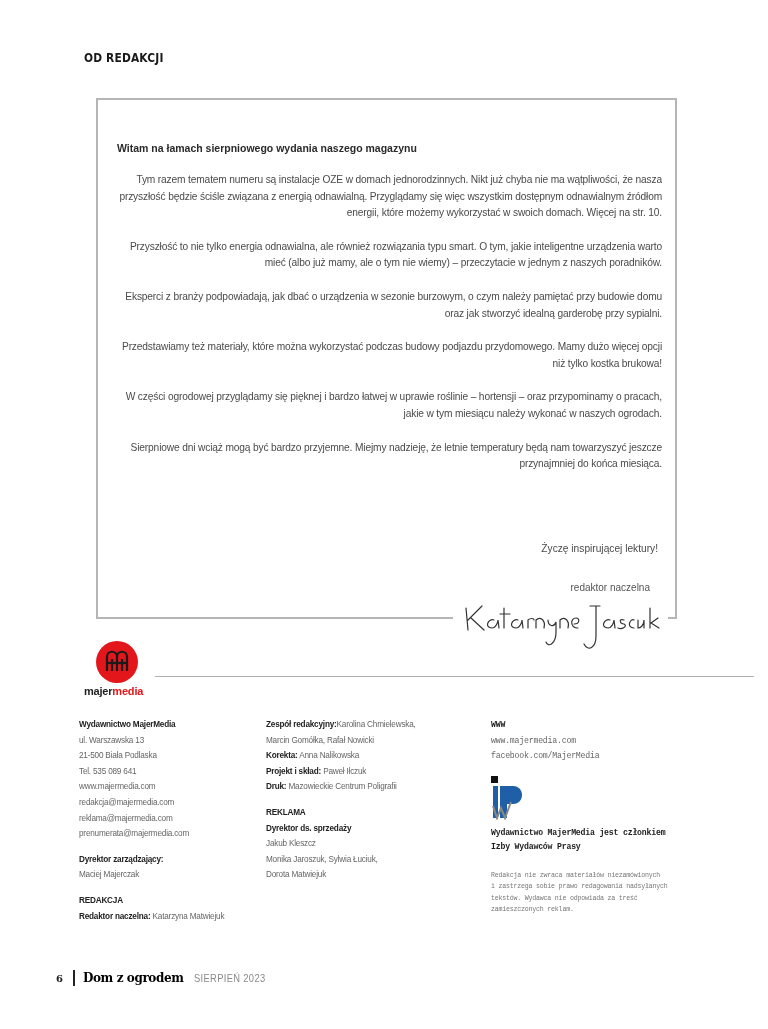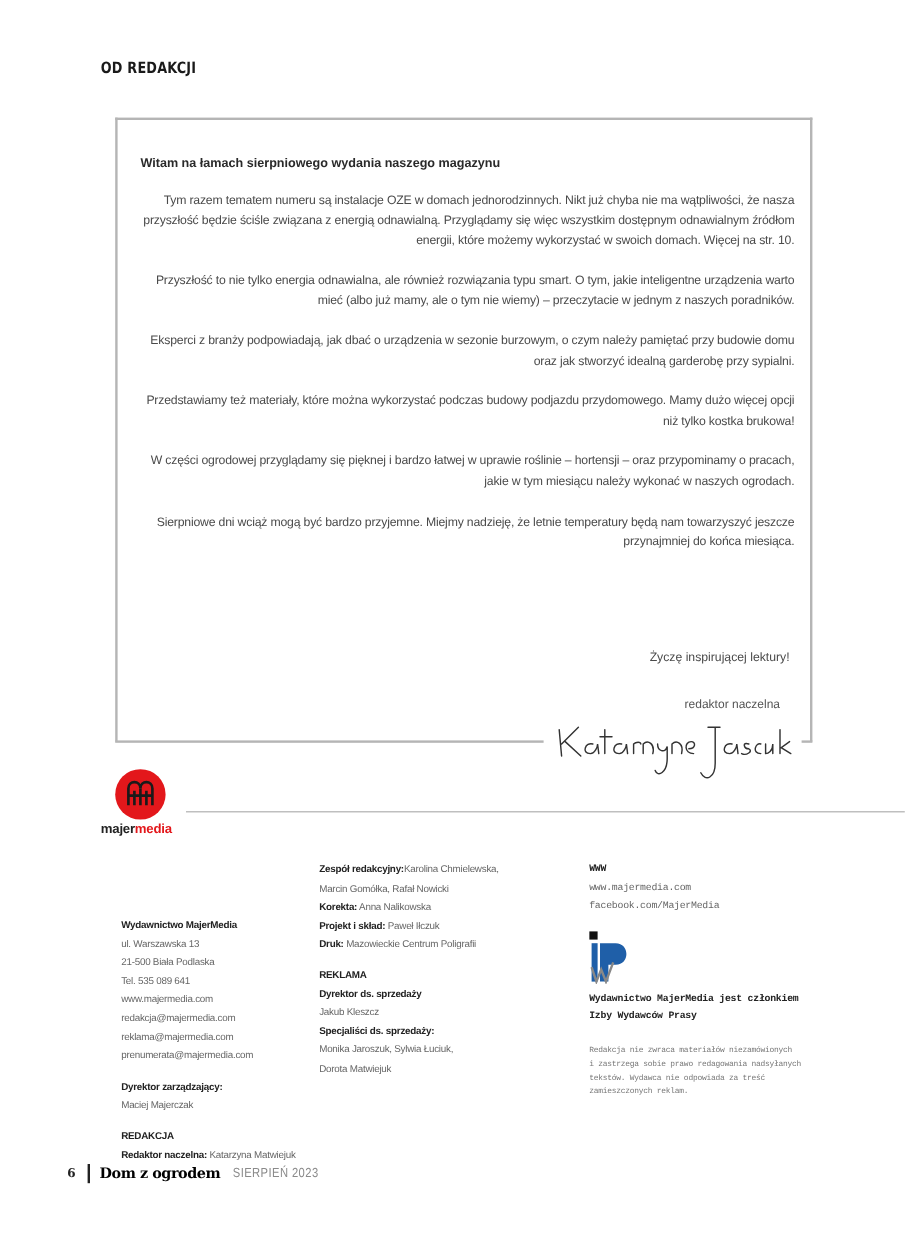--- a/index.html
+++ b/index.html
@@ -6,36 +6,36 @@
   body { width: 768px; height: 1029px; position: relative; overflow: hidden;
          font-family: "Liberation Sans", sans-serif; color: #3a3a3a; }
   .section-label { position: absolute; left: 84px; top: 50px; font-family: "DejaVu Sans", sans-serif;
                    font-weight: bold; font-size: 13px; letter-spacing: 0.2px; color: #1a1a1a;
                    transform: scaleX(0.82); transform-origin: left center; }
   .letter-box { position: absolute; left: 96px; top: 98px; width: 581px; height: 520px;
                 border: 2px solid #b5b5b5; border-bottom: none; box-sizing: border-box; }
   .box-bottom-left { position: absolute; left: 96px; top: 617px; width: 357px; height: 2px; background: #b5b5b5; }
   .box-bottom-right { position: absolute; left: 668px; top: 617px; width: 9px; height: 2px; background: #b5b5b5; }
   .letter-content { position: absolute; left: 117px; top: 126px; width: 545px; }
-  .letter-title { font-weight: bold; font-size: 10.5px; color: #2a2a2a; margin: 4px 0 18px 0; }
+  .letter-title { font-weight: bold; font-size: 10.5px; color: #2a2a2a; margin: 16px 0 18px 0; }
   .letter-para { font-size: 10.2px; line-height: 16.6px; color: #4a4a4a; margin: 0 0 17px 0; letter-spacing: -0.15px; text-align: right; }
   .closing { position: absolute; right: 110px; top: 543px; font-size: 10.2px; color: #4a4a4a; }
   .editor-role { position: absolute; right: 118px; top: 582px; font-size: 10px; color: #555; }
   .signature { position: absolute; left: 462px; top: 596px; width: 210px; height: 60px; }
   .logo { position: absolute; left: 84px; top: 641px; width: 66px; height: 60px; }
   .logo-circle { position: absolute; left: 12px; top: 0; width: 42px; height: 42px; border-radius: 50%;
                  background: #e3171b; }
   .logo-text { position: absolute; left: 0; top: 44px; font-weight: bold; font-size: 11px; letter-spacing: -0.2px; }
   .logo-text .a { color: #222; }
   .logo-text .b { color: #e3171b; }
   .divider { position: absolute; left: 155px; top: 676px; width: 599px; height: 1px; background: #b0b0b0; }
   .col { position: absolute; top: 717px; font-size: 8.2px; line-height: 15.6px; color: #666; letter-spacing: -0.2px; }
   .col .b { font-weight: bold; color: #222; }
   .col .gap { height: 10px; }
-  .col1 { left: 101px; width: 170px; margin-top: 46px; }
+  .col1 { left: 79px; width: 170px; }
   .col2 { left: 266px; width: 215px; }
   .col3 { left: 491px; width: 210px; font-family: Liberation Mono, monospace; }
   .ipw { width: 34px; height: 44px; margin: 12px 0 6px 0; position: relative; }
   .member { font-weight: bold; color: #222; font-size: 8.2px; line-height: 14px; }
   .disclaimer { font-size: 6.6px; line-height: 11.4px; color: #777; margin-top: 16px; }
   .footer { position: absolute; left: 56px; top: 970px; display: flex; align-items: center; }
   .page-num { font-weight: bold; font-size: 10px; color: #222; font-family: "DejaVu Serif", serif; }
   .footer-bar { width: 2px; height: 16px; background: #222; margin: 0 8px 0 10px; }
   .mag-name { font-family: "DejaVu Serif", serif; font-weight: bold; font-size: 12px; color: #000000; letter-spacing: -0.4px; }
   .issue { font-size: 11px; color: #8a8a8a; margin-left: 10px; letter-spacing: 0.4px; transform: scaleX(0.85); transform-origin: left center; }
@@ -117,21 +117,20 @@
 <div class="col col2">
   <div><span class="b">Zespół redakcyjny:</span><span>Karolina Chmielewska,</span></div>
   <div>Marcin Gomółka, Rafał Nowicki</div>
   <div><span class="b">Korekta:</span> <span>Anna Nalikowska</span></div>
   <div><span class="b">Projekt i skład:</span> <span>Paweł Iłczuk</span></div>
   <div><span class="b">Druk:</span> <span>Mazowieckie Centrum Poligrafii</span></div>
   <div class="gap"></div>
   <div class="b">REKLAMA</div>
   <div class="b">Dyrektor ds. sprzedaży</div>
   <div>Jakub Kleszcz</div>
-  <div class="b">Specjaliści ds. sprzedaży:</div>
   <div>Monika Jaroszuk, Sylwia Łuciuk,</div>
   <div>Dorota Matwiejuk</div>
   <div class="gap"></div>
 </div>
 
 <div class="col col3">
   <div class="b">WWW</div>
   <div>www.majermedia.com</div>
   <div>facebook.com/MajerMedia</div>
   <div class="ipw">

